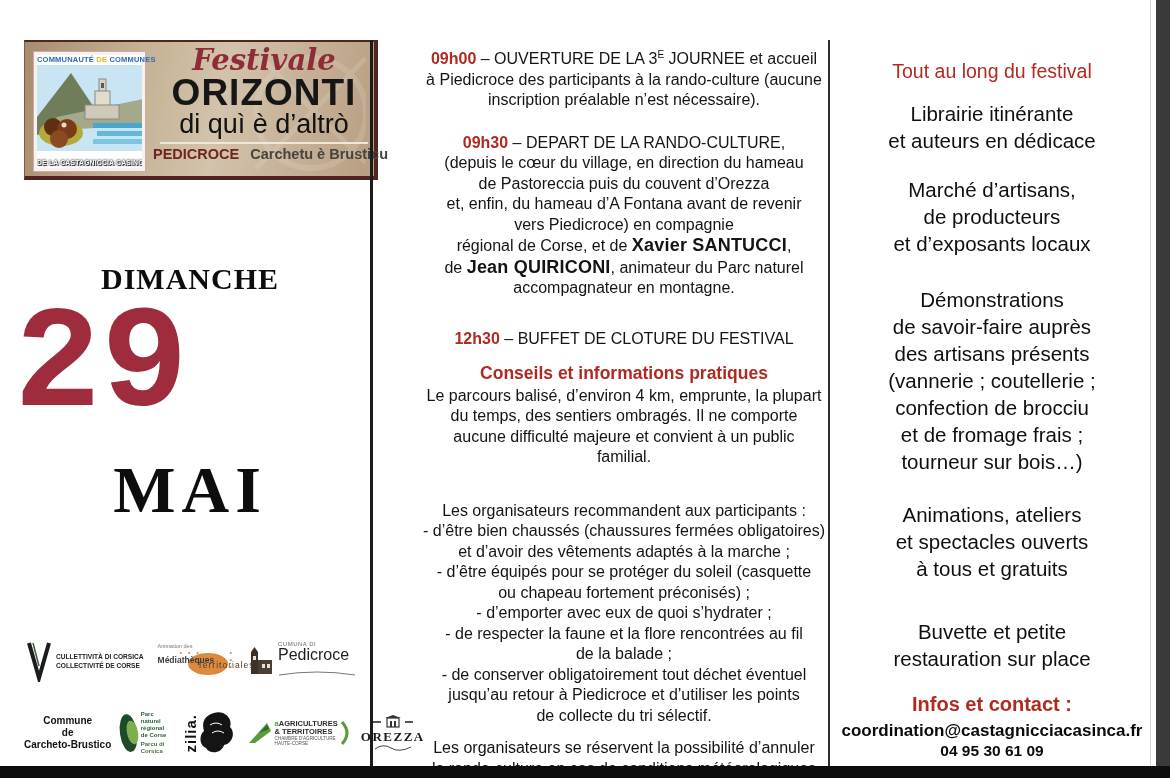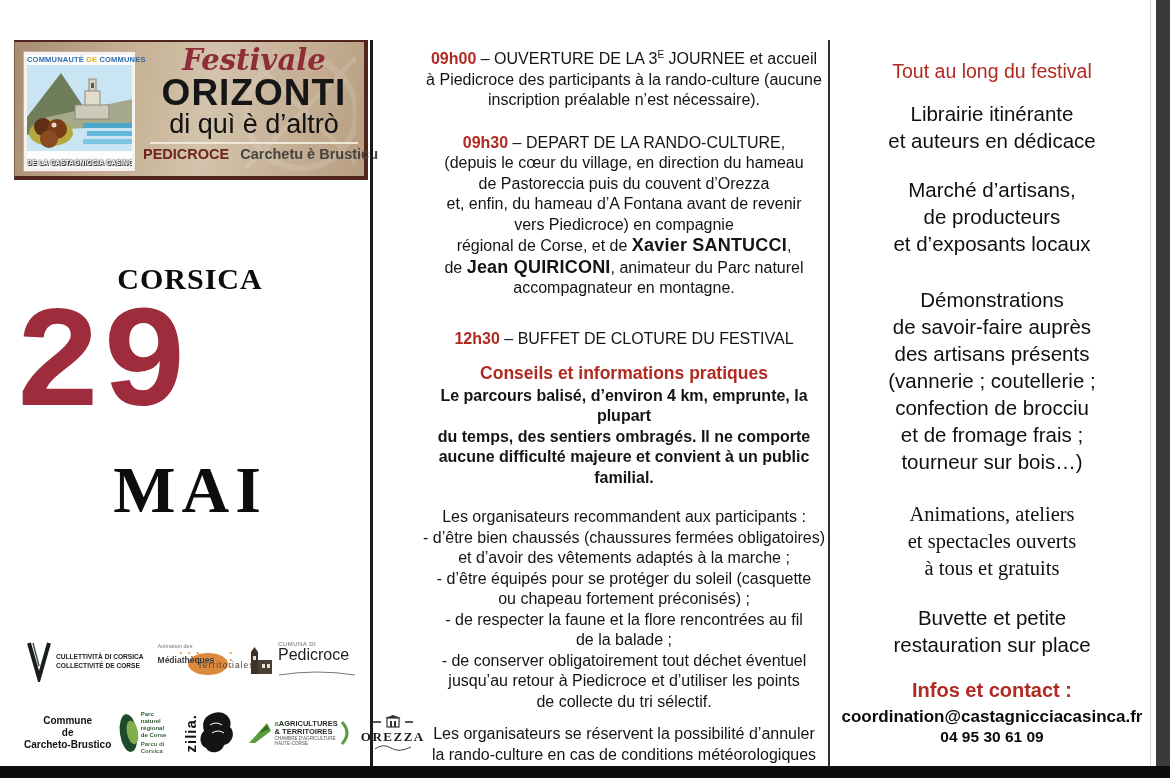--- a/index.html
+++ b/index.html
@@ -14,21 +14,21 @@
   .page{position:relative;width:1170px;height:778px;background:#fff;overflow:hidden;}
 
   
   .divider1{position:absolute;left:370px;top:40px;width:3px;height:726px;background:#1b1b1b;}
   .divider2{position:absolute;left:828px;top:40px;width:2px;height:726px;background:#2e2e2e;}
   .bottom-bar{position:absolute;left:0;bottom:0;width:1170px;height:12px;background:#0d0d0d;}
   .right-faint{position:absolute;left:1150px;top:0;width:1px;height:778px;background:#d6d6d6;}
   .right-bar{position:absolute;left:1156px;top:0;width:14px;height:778px;background:#3a3a3a;}
 
   
-  .banner{position:absolute;left:14px;top:40px;width:354px;height:140px;
+  .banner{position:absolute;left:24px;top:40px;width:354px;height:140px;
     background:linear-gradient(100deg,#a78c6f 0%,#c4b091 30%,#d3c3ac 55%,#b89e82 100%);
     border-top:2px solid var(--maroon);border-bottom:4px solid var(--maroon);
     border-right:4px solid var(--maroon);border-left:1px solid #7a5a48;}
   .banner .watermark{position:absolute;right:8px;top:6px;opacity:.12;}
   .logo-box{position:absolute;left:8px;top:9px;width:113px;height:121px;background:#fdfdfd;
     border:1px solid #caa;box-shadow:0 0 0 3px #f6f3ee inset;padding:3px;display:flex;flex-direction:column;}
   .logo-top{font-size:7.5px;font-weight:bold;color:#2b6cb0;text-align:center;letter-spacing:.2px;line-height:10px;white-space:nowrap;}
   .logo-top .yellow{color:#e3b71f;}
   .logo-art{flex:1;position:relative;overflow:hidden;}
   .logo-bottom{position:absolute;left:0;right:0;bottom:2px;text-align:center;font-size:6.8px;font-weight:bold;color:#fff;
@@ -134,21 +134,21 @@
       <div class="festivale">Festivale</div>
       <div class="orizonti">ORIZONTI</div>
       <div class="subtitle">di quì è d’altrò</div>
       <div class="place-rule"></div>
       <div class="place">
         <span class="place-bold">PEDICROCE</span><span class="place-rest">Carchetu è Brusticu</span>
       </div>
     </div>
   </div>
 
-  <div class="date-day">CORSICA</div>
+  <div class="date-day">DIMANCHE</div>
   <div class="date-num">29</div>
   <div class="date-month">MAI</div>
 
   <div class="logos-row1">
     <div class="lg">
       <svg width="26" height="42" viewBox="0 0 26 42">
         <path d="M3 3 L13 38 L23 3" fill="none" stroke="#1c1c1c" stroke-width="4"></path>
         <path d="M7 3 L13 26" fill="none" stroke="#3a5a3a" stroke-width="1.5"></path>
       </svg>
       <div class="corse-txt">
@@ -257,32 +257,33 @@
         <div class="ln"><span class="run-n">régional de Corse, et de </span><span class="run-name">Xavier SANTUCCI</span><span class="run-n">,</span></div>
         <div class="ln"><span class="run-n">de </span><span class="run-name">Jean QUIRICONI</span><span class="run-n">, animateur du Parc naturel</span></div>
         <div class="ln"><span class="run-n">accompagnateur en montagne.</span></div>
       </div>
       <div class="block" style="margin-bottom: 14px;">
         <div class="ln"><span class="run-time">12h30</span><span class="run-n"> – BUFFET DE CLOTURE DU FESTIVAL</span></div>
       </div>
       <div class="block blk-heading" style="margin-bottom: 2px;">
         <div class="ln"><span class="run-n">Conseils et informations pratiques</span></div>
       </div>
-      <div class="block" style="margin-bottom: 19px; font-weight: bold;">
+      <div class="block" style="margin-bottom: 33px;">
         <div class="ln"><span class="run-n">Le parcours balisé, d’environ 4 km, emprunte, la plupart</span></div>
         <div class="ln"><span class="run-n">du temps, des sentiers ombragés. Il ne comporte</span></div>
         <div class="ln"><span class="run-n">aucune difficulté majeure et convient à un public</span></div>
         <div class="ln"><span class="run-n">familial.</span></div>
       </div>
       <div class="block" style="margin-bottom: 12px;">
         <div class="ln"><span class="run-n">Les organisateurs recommandent aux participants :</span></div>
         <div class="ln"><span class="run-n">- d’être bien chaussés (chaussures fermées obligatoires)</span></div>
         <div class="ln"><span class="run-n">et d’avoir des vêtements adaptés à la marche ;</span></div>
         <div class="ln"><span class="run-n">- d’être équipés pour se protéger du soleil (casquette</span></div>
         <div class="ln"><span class="run-n">ou chapeau fortement préconisés) ;</span></div>
+        <div class="ln"><span class="run-n">- d’emporter avec eux de quoi s’hydrater ;</span></div>
         <div class="ln"><span class="run-n">- de respecter la faune et la flore rencontrées au fil</span></div>
         <div class="ln"><span class="run-n">de la balade ;</span></div>
         <div class="ln"><span class="run-n">- de conserver obligatoirement tout déchet éventuel</span></div>
         <div class="ln"><span class="run-n">jusqu’au retour à Piedicroce et d’utiliser les points</span></div>
         <div class="ln"><span class="run-n">de collecte du tri sélectif.</span></div>
       </div>
       <div class="block" style="margin-bottom: 16px;">
         <div class="ln"><span class="run-n">Les organisateurs se réservent la possibilité d’annuler</span></div>
         <div class="ln"><span class="run-n">la rando-culture en cas de conditions météorologiques</span></div>
         <div class="ln"><span class="run-n">défavorables.</span></div>
@@ -303,21 +304,21 @@
         </div>
         <div class="rpara" style="margin-bottom: 26px;">
           <div>Démonstrations</div>
           <div>de savoir-faire auprès</div>
           <div>des artisans présents</div>
           <div>(vannerie ; coutellerie ;</div>
           <div>confection de brocciu</div>
           <div>et de fromage frais ;</div>
           <div>tourneur sur bois…)</div>
         </div>
-        <div class="rpara" style="margin-bottom: 22px; font-family: Liberation Serif, serif;">
+        <div class="rpara" style="margin-bottom: 36px;">
           <div>Animations, ateliers</div>
           <div>et spectacles ouverts</div>
           <div>à tous et gratuits</div>
         </div>
         <div class="rpara" style="margin-bottom: 21px;">
           <div>Buvette et petite</div>
           <div>restauration sur place</div>
         </div>
       </div>
     <div class="contact-head">Infos et contact :</div>

